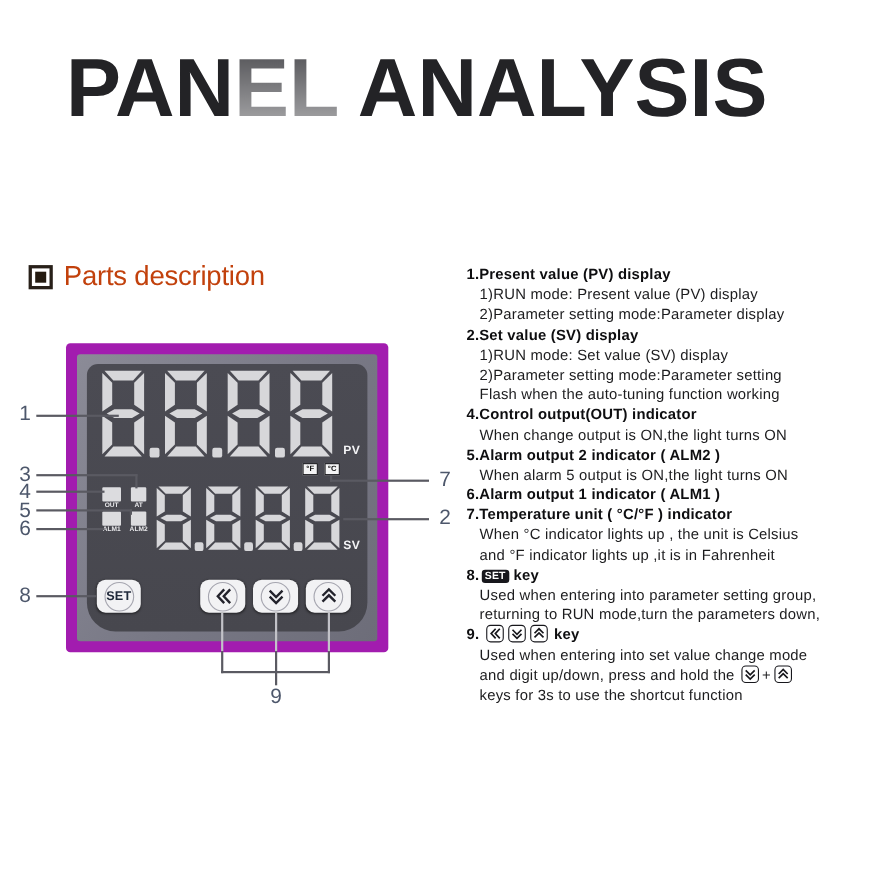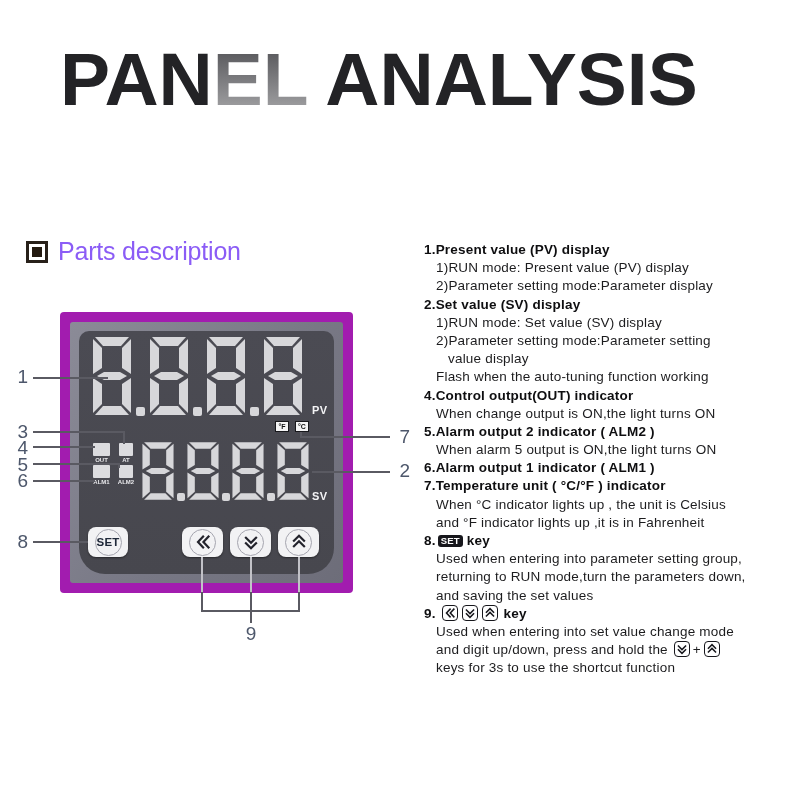--- a/index.html
+++ b/index.html
@@ -10,21 +10,21 @@
   .main-title{position:absolute;left:60px;top:42px;font-size:75px;line-height:75px;
       font-weight:700;letter-spacing:0px;color:#232326;white-space:nowrap;margin:0;}
   .main-title .grad{background:linear-gradient(180deg,#4e4e52 5%,#a8a8aa 95%);
       -webkit-background-clip:text;background-clip:text;color:transparent;}
 
   
   .section-head{position:absolute;left:26px;top:237px;display:flex;align-items:center;gap:10px;}
   .bullet{width:16px;height:16px;border:3px solid #282019;display:flex;align-items:center;
       justify-content:center;background:#fff;}
   .bullet i{display:block;width:10px;height:10px;background:#241a10;}
-  .section-head .txt{font-size:25px;color:#8b5cf6;letter-spacing:-0.2px;}
+  .section-head .txt{font-size:25px;color:#c2410c;letter-spacing:-0.2px;}
 
   
   .device{position:absolute;left:60px;top:312px;width:293px;height:281px;
       background:#a21caf;border-radius:4px;}
   .bezel{position:absolute;left:10px;top:10px;right:10px;bottom:10px;
       background:linear-gradient(125deg,#8b8b97 0%,#787885 55%,#6d6d79 100%);border-radius:3px;}
   .face{position:absolute;left:19px;top:19px;right:19px;bottom:19px;
       background:linear-gradient(180deg,#4b4b53 0%,#47474e 100%);
       border-radius:10px 10px 26px 26px;}
   .digits{position:absolute;}
@@ -243,34 +243,32 @@
   <div class="cl" style="left:298px;top:592px;width:2px;height:20px;"></div>
   <div class="cl" style="left:201px;top:610px;width:99px;height:2px;"></div>
 
   <div class="desc">
     <div class="row h">1.Present value (PV) display</div>
     <div class="row b">1)RUN mode: Present value (PV) display</div>
     <div class="row b">2)Parameter setting mode:Parameter display</div>
     <div class="row h">2.Set value (SV) display</div>
     <div class="row b">1)RUN mode: Set value (SV) display</div>
     <div class="row b">2)Parameter setting mode:Parameter setting</div>
-    <div class="row b2">value display</div>
     <div class="row b">Flash when the auto-tuning function working</div>
     <div class="row h">4.Control output(OUT) indicator</div>
     <div class="row b">When change output is ON,the light turns ON</div>
     <div class="row h">5.Alarm output 2 indicator ( ALM2 )</div>
     <div class="row b">When alarm 5 output is ON,the light turns ON</div>
     <div class="row h">6.Alarm output 1 indicator ( ALM1 )</div>
     <div class="row h">7.Temperature unit ( °C/°F ) indicator</div>
     <div class="row b">When °C indicator lights up , the unit is Celsius</div>
     <div class="row b">and °F indicator lights up ,it is in Fahrenheit</div>
     <div class="row h"><span>8.</span><span class="badge">SET</span><span>key</span></div>
     <div class="row b">Used when entering into parameter setting group,</div>
     <div class="row b">returning to RUN mode,turn the parameters down,</div>
-    <div class="row b">and saving the set values</div>
     <div class="row h"><span>9.</span>
       <span class="kicon"><svg viewBox="0 0 24 24">
             <polyline points="13,4.5 6,12 13,19.5" fill="none" stroke="currentColor" stroke-width="2.6" stroke-linecap="butt" stroke-linejoin="miter"></polyline>
             <polyline points="19.5,4.5 12.5,12 19.5,19.5" fill="none" stroke="currentColor" stroke-width="2.6" stroke-linecap="butt" stroke-linejoin="miter"></polyline>
           </svg></span><span class="kicon"><svg viewBox="0 0 24 24">
             <polyline points="5,6 12,13 19,6" fill="none" stroke="currentColor" stroke-width="2.6" stroke-linecap="butt" stroke-linejoin="miter"></polyline>
             <polyline points="5,12.5 12,19.5 19,12.5" fill="none" stroke="currentColor" stroke-width="2.6" stroke-linecap="butt" stroke-linejoin="miter"></polyline>
           </svg></span><span class="kicon"><svg viewBox="0 0 24 24">
             <polyline points="5,18 12,11 19,18" fill="none" stroke="currentColor" stroke-width="2.6" stroke-linecap="butt" stroke-linejoin="miter"></polyline>
             <polyline points="5,11.5 12,4.5 19,11.5" fill="none" stroke="currentColor" stroke-width="2.6" stroke-linecap="butt" stroke-linejoin="miter"></polyline>

